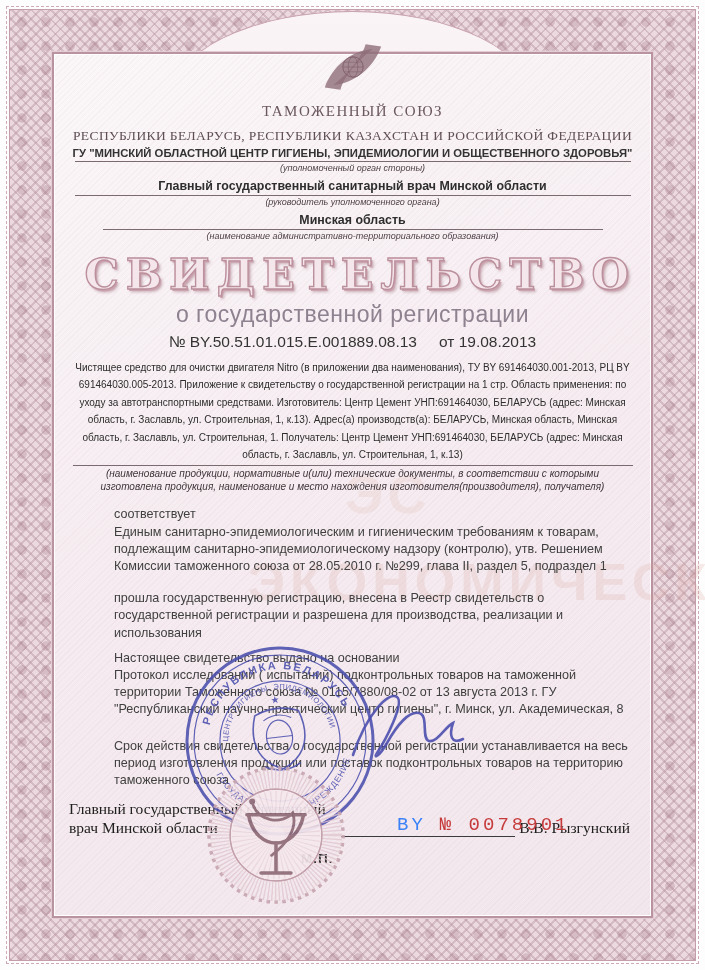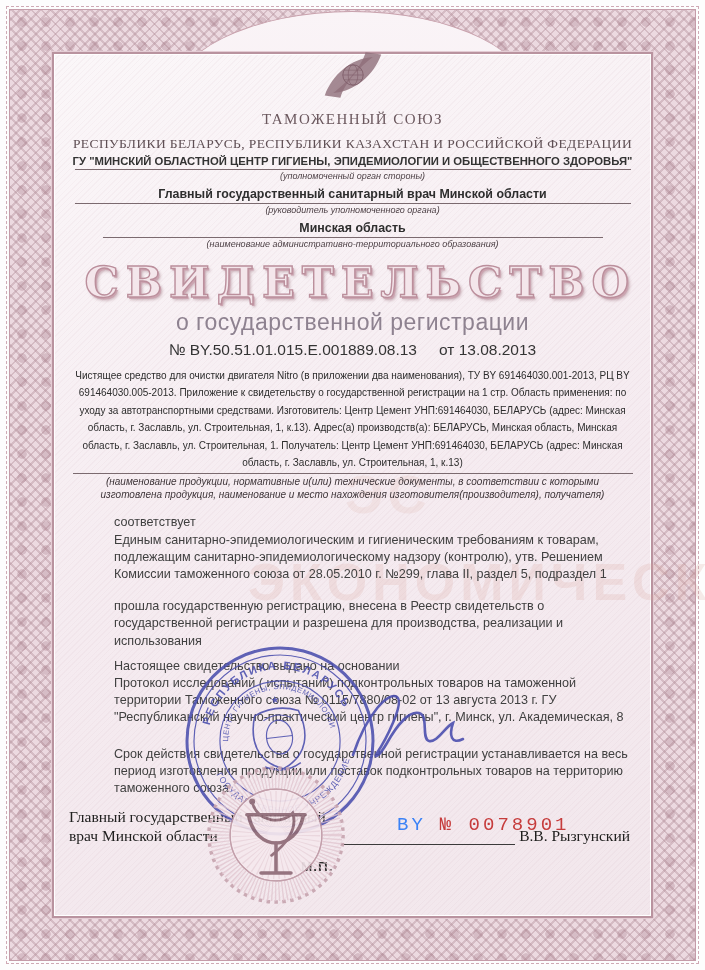--- a/index.html
+++ b/index.html
@@ -23,21 +23,21 @@
       repeating-linear-gradient(135deg, rgba(190,150,165,.07) 0 1px, transparent 1px 4px),
       linear-gradient(160deg,#fbf7f9 0%,#f5ebf0 55%,#f2e7ec 100%);
     border:2px solid #b9939f;
     box-shadow:inset 0 0 0 1px #fff, 0 0 0 1px #e4ccd4;
   }
   .arch-clip{position:absolute;top:11px;left:50%;transform:translateX(-50%);width:368px;height:92px;overflow:hidden;}
   .arch{width:366px;height:182px;border-radius:50%;
     background:linear-gradient(180deg,#faf4f7,#f7eef2);
     border:1px solid #c9a3ae;box-sizing:border-box;}
 
-  .content{position:absolute;inset:52px;padding:8px 17px;text-align:center;color:#2c2c2c;}
+  .content{position:absolute;inset:52px;padding:0 17px;text-align:center;color:#2c2c2c;}
 
   .logo{margin-top:-15px;height:60px;}
   .org-top{font-family:"Liberation Serif",serif;font-size:15px;letter-spacing:1.5px;color:#6b585e;margin-top:2px;}
   .org-2{font-family:"Liberation Serif",serif;font-size:13.5px;letter-spacing:.4px;color:#5f4f54;margin-top:8px;}
   .org-3{font-size:11.3px;font-weight:bold;color:#333;margin-top:3px;}
   .rule{border-bottom:1px solid #7b6a6f;margin:2px auto 0;}
   .w1{width:556px}.w2{width:556px}.w3{width:500px}.w4{width:560px}
   .caption{font-style:italic;font-size:9px;color:#4e4247;margin-top:1px;}
   .field{font-size:12.4px;font-weight:bold;color:#2e2e2e;margin-top:6px;}
 
@@ -111,21 +111,21 @@
     <div class="rule w2"></div>
     <div class="caption">(руководитель уполномоченного органа)</div>
 
     <div class="field">Минская область</div>
     <div class="rule w3"></div>
     <div class="caption">(наименование административно-территориального образования)</div>
 
     <div class="title">СВИДЕТЕЛЬСТВО</div>
     <div class="subtitle">о государственной регистрации</div>
     <div class="numline">
-      <span>№ BY.50.51.01.015.E.001889.08.13</span><span class="date">от 13.08.2013</span>
+      <span>№ BY.50.51.01.015.E.001889.08.13</span><span class="date">от 19.08.2013</span>
     </div>
 
     <div class="prod-text">Чистящее средство для очистки двигателя Nitro (в приложении два наименования), ТУ BY 691464030.001-2013, РЦ BY 691464030.005-2013. Приложение к свидетельству о государственной регистрации на 1 стр.  Область применения: по уходу за автотранспортными средствами. Изготовитель: Центр Цемент УНП:691464030, БЕЛАРУСЬ (адрес: Минская область, г. Заславль, ул. Строительная, 1, к.13). Адрес(а) производств(а): БЕЛАРУСЬ, Минская область, Минская область, г. Заславль, ул. Строительная, 1. Получатель: Центр Цемент УНП:691464030, БЕЛАРУСЬ (адрес: Минская область, г. Заславль, ул. Строительная, 1, к.13)</div>
     <div class="rule w4"></div>
     <div class="prod-caption">(наименование продукции, нормативные и(или) технические документы, в соответствии с которыми изготовлена продукция, наименование и место нахождения изготовителя(производителя), получателя)</div>
 
     <div class="para lbl">соответствует</div>
     <div class="para">Единым санитарно-эпидемиологическим и гигиеническим требованиям к товарам, подлежащим санитарно-эпидемиологическому надзору (контролю), утв. Решением Комиссии таможенного союза от 28.05.2010 г. №299, глава II, раздел 5, подраздел 1</div>
 
     <div class="para m2">прошла государственную регистрацию, внесена в Реестр свидетельств о государственной регистрации и разрешена для производства, реализации и использования</div>

